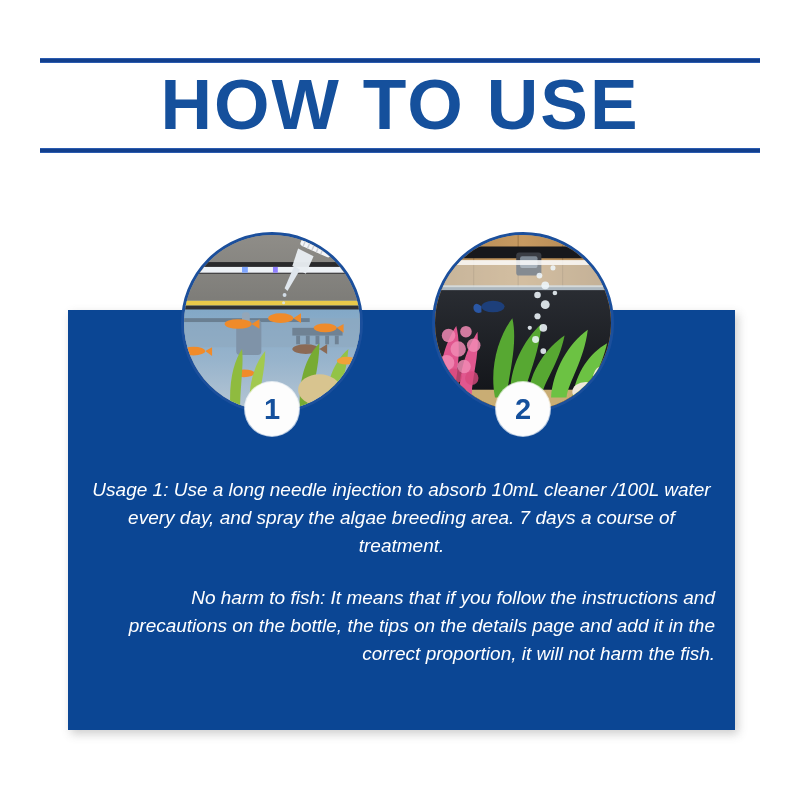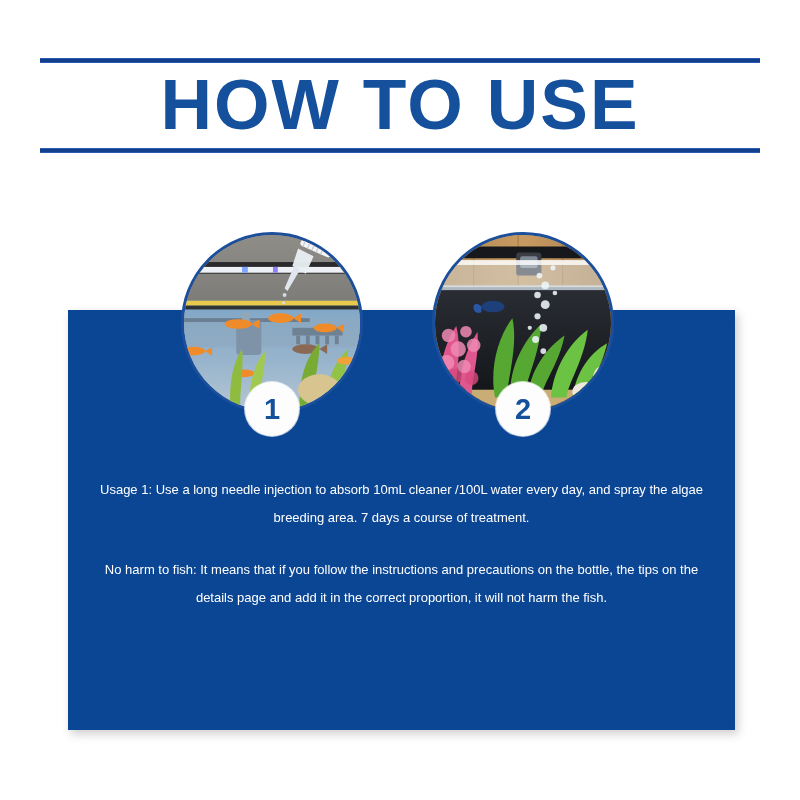--- a/index.html
+++ b/index.html
@@ -102,27 +102,28 @@
 
   
   .body-text {
     position: absolute;
     left: 88px;
     top: 476px;
     width: 627px;
     text-align: center;
     color: #ffffff;
     font-family: "Liberation Sans", sans-serif;
-    font-size: 13px;
+    font-size: 19px;
     line-height: 28px;
+    font-style: italic;
   }
   .body-text p {
     margin: 0 0 24px 0;
   }
-  .body-text p:last-child { margin-bottom: 0; }
+  .body-text p:last-child { margin-bottom: 0; text-align: right; }
 </style>
 </head>
 <body>
 
 <div id="page">
 
   <div class="rule rule-top"></div>
   <div class="page-title">HOW TO USE</div>
   <div class="rule rule-bottom"></div>
 

